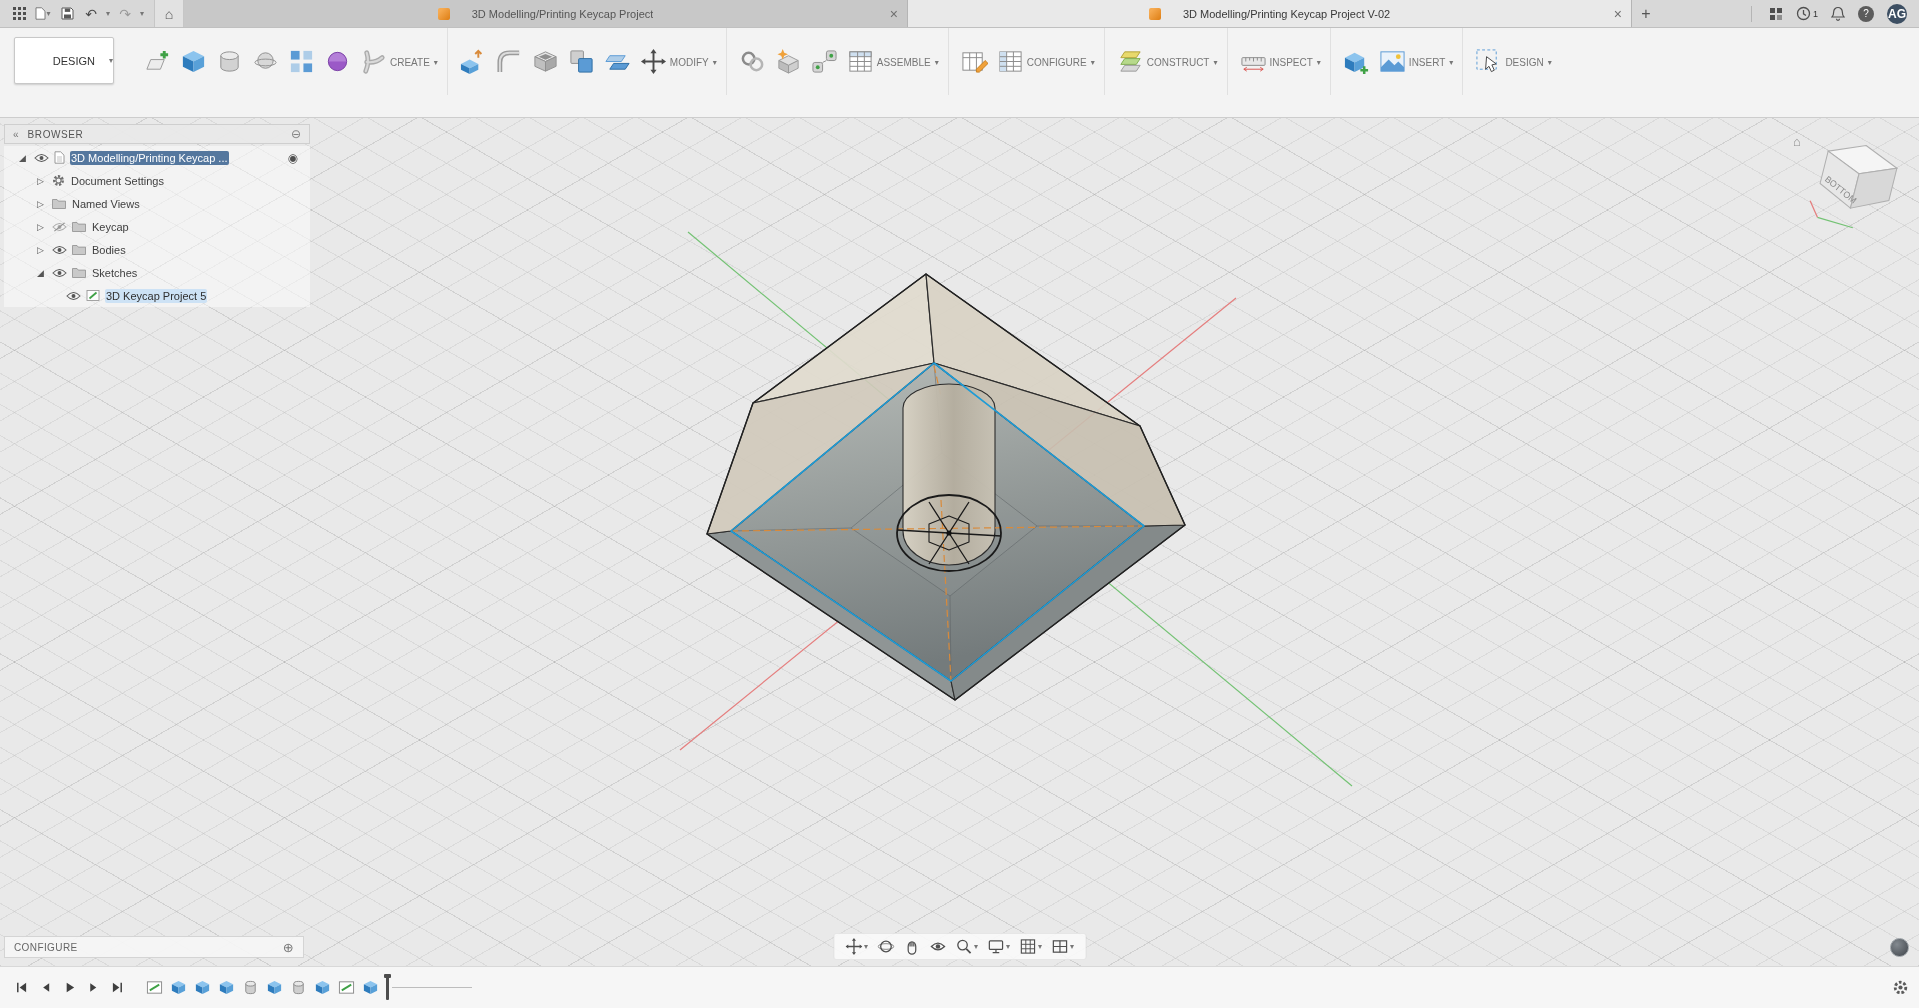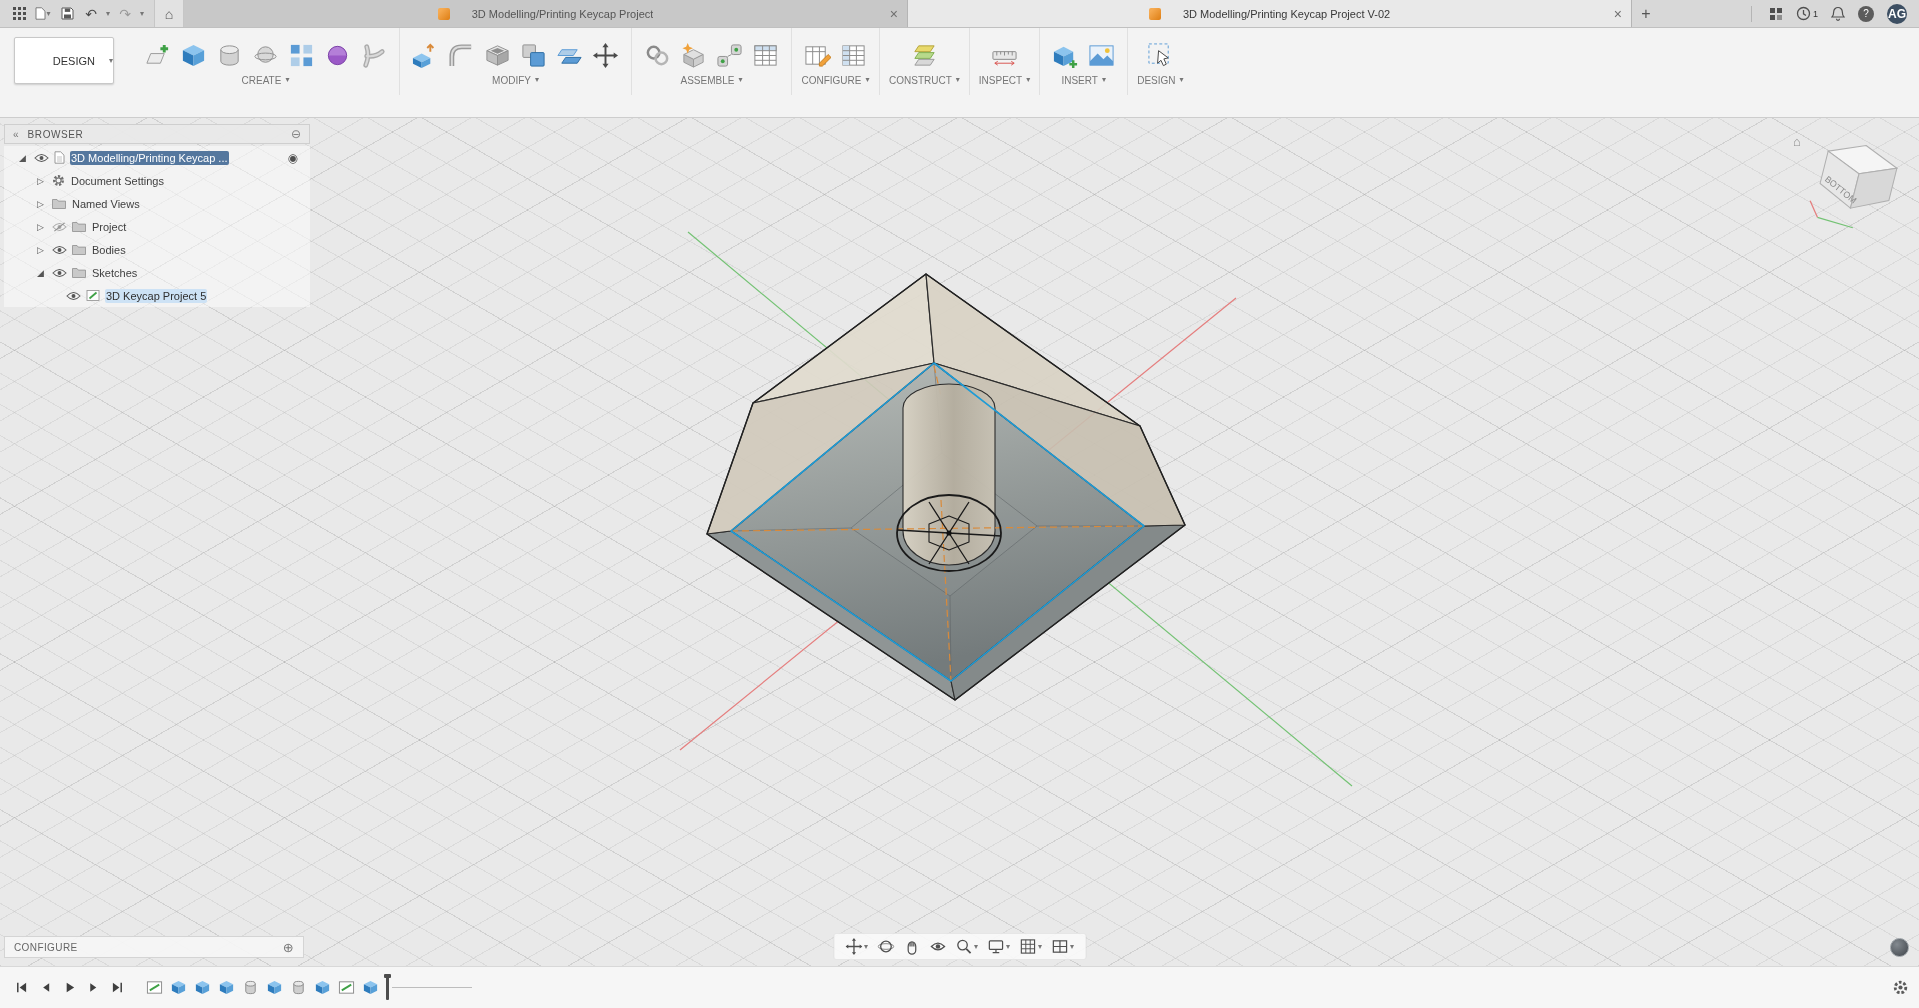--- a/index.html
+++ b/index.html
@@ -27,21 +27,21 @@
   .help-circ{width:16px;height:16px;border-radius:50%;background:#5c5c5c;color:#fff;font-size:10px;display:inline-flex;align-items:center;justify-content:center}
   .avatar{width:20px;height:20px;border-radius:50%;background:#3d4f63;color:#fff;font-size:12px;font-weight:bold;display:inline-flex;align-items:center;justify-content:center}
 
   
   .ribbon{position:relative;height:90px;background:#f3f3f3;border-bottom:1px solid #cdcdcd}
   .workspace-btn{position:absolute;top:9px;left:14px;width:100px;height:47px;background:#fff;border:1px solid #c8c8c8;border-radius:2px;box-shadow:0 1px 2px rgba(0,0,0,.16);display:flex;align-items:center;justify-content:flex-end;gap:14px;font-size:11px;color:#333;cursor:pointer}
   .ribbon-tabs{display:flex;align-items:stretch;height:23px;padding-left:140px}
   .rtab{display:flex;align-items:center;padding:0 13px;font-size:11px;color:#555;cursor:pointer}
   .rtab.active{color:#0a96d2;box-shadow:inset 0 -3px 0 #0a96d2}
   .ribbon-groups{display:flex;height:67px;padding-left:132px}
-  .rgroup{display:flex;flex-direction:column;justify-content:center;padding:0 9px;border-right:1px solid #e0e0e0}
+  .rgroup{display:flex;flex-direction:row;justify-content:center;padding:0 9px;border-right:1px solid #e0e0e0}
   .rgroup:last-child{border-right:none}
   .ricons{display:flex;gap:3px;align-items:center;justify-content:center}
   .ricon{width:33px;height:35px;border:none;background:transparent;display:flex;align-items:center;justify-content:center;cursor:pointer;border-radius:2px;padding:0}
   .ricon svg{width:27px;height:27px;display:block}
   .rlabel{display:flex;align-items:center;justify-content:center;gap:4px;font-size:10px;color:#767676;margin-top:2px;cursor:pointer}
 
   
   .canvas{position:relative;height:848px;background-color:#e9e9e9;overflow:hidden;
     background-image:
       repeating-linear-gradient(30deg, rgba(90,90,90,.10) 0 1px, transparent 1px 27px),
@@ -548,21 +548,21 @@
                 <path d="M1 5 Q8 -2.5 15 5 Q8 12.5 1 5Z" fill="none" stroke="#a8a8a8" stroke-width="1.1"></path>
                 <circle cx="8" cy="5" r="2.1" fill="#a8a8a8"></circle>
                 <path d="M2.5 9.5 L13.5 .5" stroke="#8f8f8f" stroke-width="1.1"></path>
               </svg>
             </span>
           <span class="ticon">
               <svg width="14" height="11" viewBox="0 0 14 11">
                 <path d="M.5 1.5 h4.5 l1.3 1.6 h7.2 v7.4 h-13Z" fill="#c9c9c9" stroke="#8f8f8f" stroke-width=".8"></path>
               </svg>
             </span>
-          <span class="blabel">Project</span>
+          <span class="blabel">Keycap</span>
         </div>
 
         <div class="brow lvl1">
           <span class="tri">▷</span>
           <span class="ticon">
               <svg width="15" height="10" viewBox="0 0 16 10">
                 <path d="M1 5 Q8 -2.5 15 5 Q8 12.5 1 5Z" fill="none" stroke="#555" stroke-width="1.1"></path>
                 <circle cx="8" cy="5" r="2.1" fill="#555"></circle>
               </svg>
             </span>

